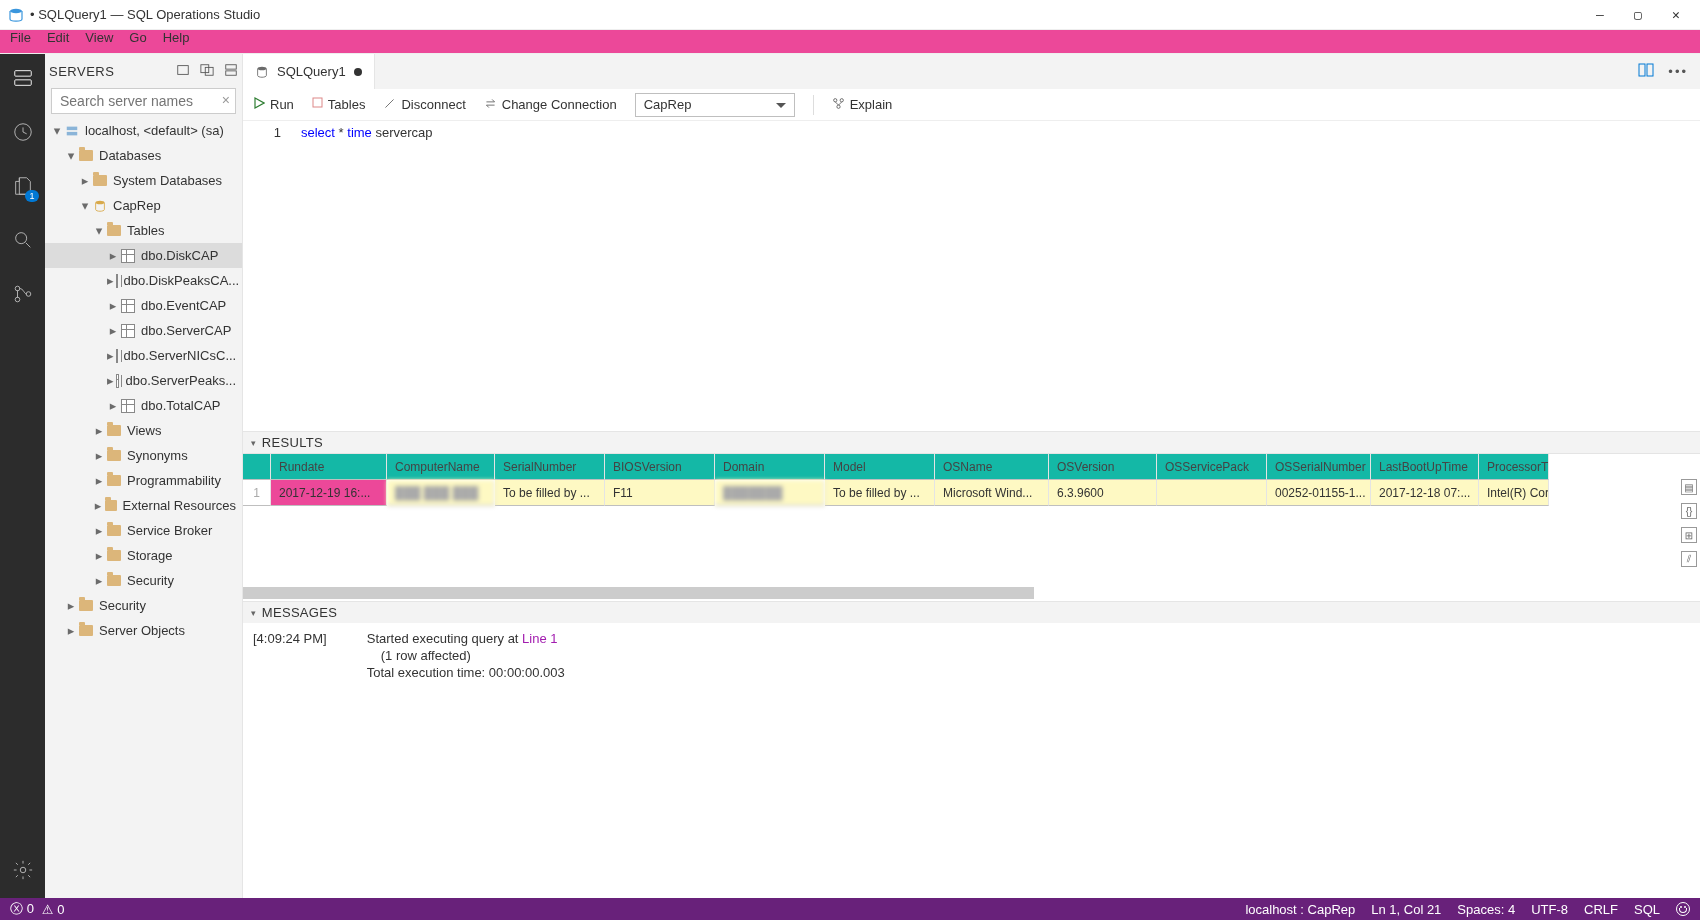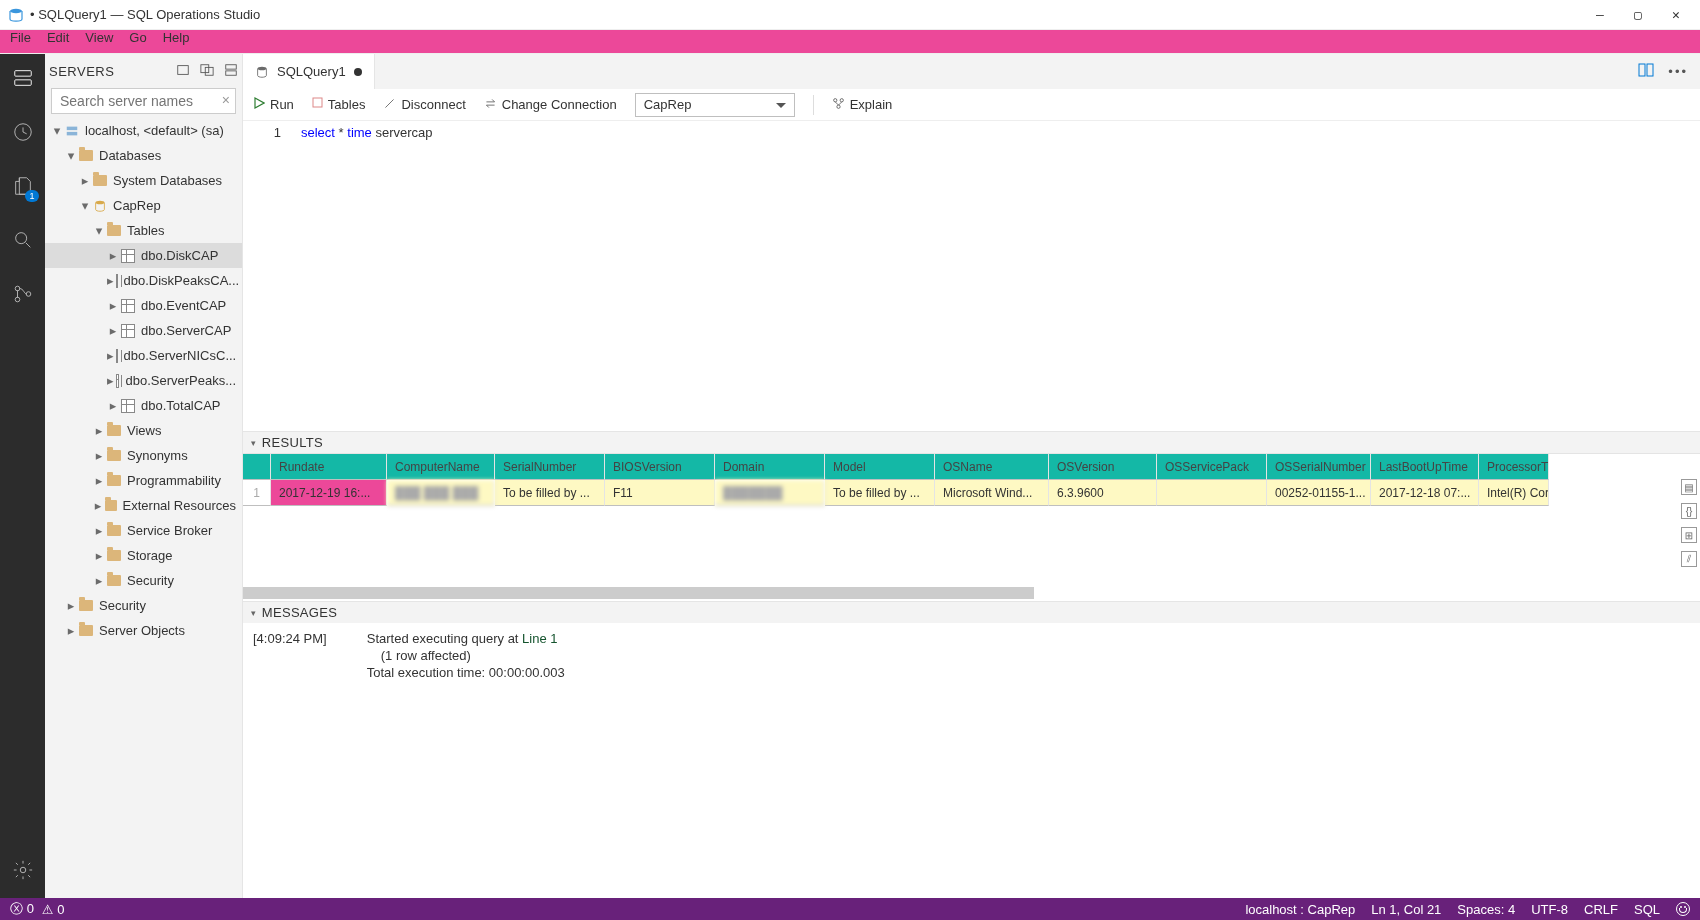--- a/index.html
+++ b/index.html
@@ -61,21 +61,21 @@
 .gc{background:#fef9c3}
 .gc.first{background:#fff;color:#aaa;justify-content:center}
 .gc.sel{background:#ec4899}
 .gc.blur{color:#aaa;filter:blur(2px)}
 .res-scroll{position:absolute;left:0;bottom:2px;right:18px;height:12px;display:flex}
 .res-scroll .thumb{width:55%;background:#ccc}
 .res-icons{position:absolute;right:3px;top:26px;display:flex;flex-direction:column;gap:8px}
 .res-icons span{width:16px;height:16px;border:1px solid #999;font-size:10px;display:flex;align-items:center;justify-content:center;color:#666}
 .messages{height:100px;padding:8px 10px;font-size:13px;overflow:auto}
 .messages .row{display:flex;gap:40px;margin-bottom:2px}
-.messages a{color:#14532d;text-decoration:none}
+.messages a{color:#a21caf;text-decoration:none}
 .statusbar{height:22px;background:#68217a;color:#fff;display:flex;align-items:center;padding:0 10px;font-size:12px;gap:14px}
 .statusbar .left{display:flex;align-items:center;gap:8px}
 .statusbar .right{margin-left:auto;display:flex;align-items:center;gap:16px}
 .statusbar *{color:#fff}
 .smile{width:14px;height:14px;border:1.5px solid #fff;border-radius:50%;position:relative}
 .smile::before{content:"";position:absolute;left:3px;top:3px;width:2px;height:2px;background:#fff;border-radius:50%;box-shadow:4px 0 0 #fff}
 .smile::after{content:"";position:absolute;left:2px;right:2px;bottom:2px;height:4px;border:1.5px solid #fff;border-top:none;border-radius:0 0 8px 8px}
 </style>
 </head>
 <body>

